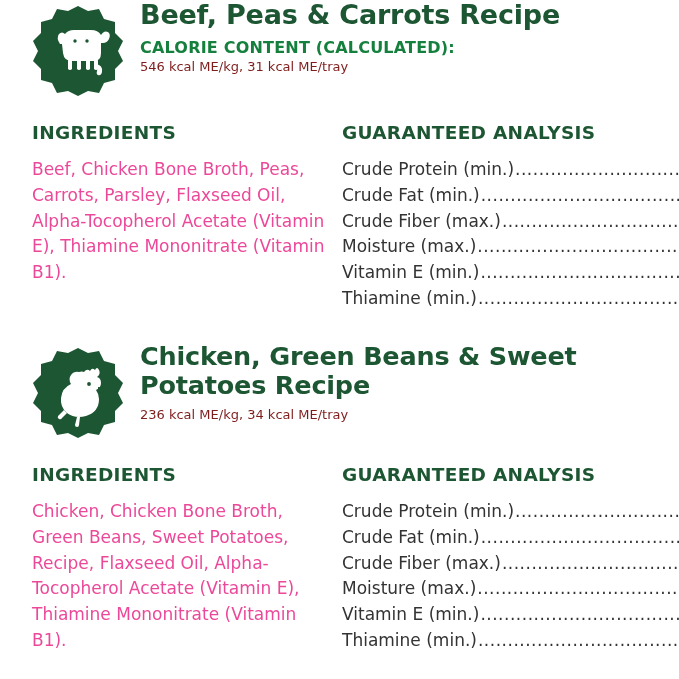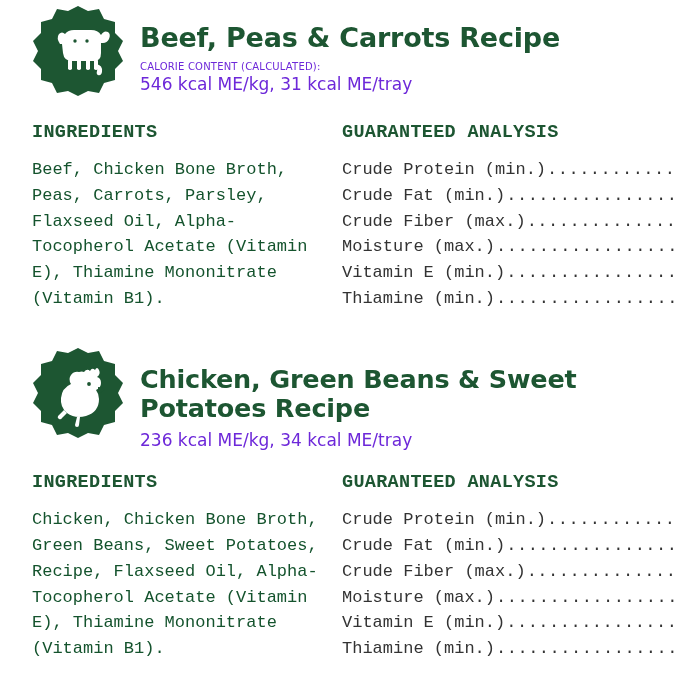--- a/index.html
+++ b/index.html
@@ -31,61 +31,60 @@
   .badge {
     width: 96px;
     height: 96px;
     flex: 0 0 96px;
     position: relative;
     margin-top: 4px;
   }
   .badge svg { display: block; }
   .header-text {
     padding-left: 14px;
-    padding-top: 23px;
+    padding-top: 0;
   }
   .recipe-title {
     color: #1d5632;
     font-size: 27px;
     font-weight: bold;
     line-height: 1.12;
     letter-spacing: -0.2px;
     margin: 0 0 8px 0;
     font-family: "DejaVu Sans", sans-serif;
   }
   .calorie-label {
-    color: #6d28d9;
-    font-size: 10px;
-    font-weight: normal;
+    color: #15803d;
+    font-size: 16px;
+    font-weight: bold;
     letter-spacing: 0.2px;
     margin: 0 0 2px 0;
   }
   .calorie-value {
-    color: #6d28d9;
-    font-size: 17px;
+    color: #7f1d1d;
+    font-size: 13px;
     margin: 0;
   }
   .columns {
     display: flex;
     padding-left: 32px;
     padding-right: 18px;
     margin-top: 22px;
-    font-family: Liberation Mono, monospace;
   }
   .col-left { width: 310px; flex: 0 0 310px; }
   .col-right { flex: 1 1 auto; }
   .col-heading {
     color: #1d5632;
     font-size: 18.5px;
     font-weight: bold;
     letter-spacing: 0.3px;
     margin: 0 0 14px 0;
   }
   .ingredients-text {
-    color: #14532d;
+    color: #ec4899;
     font-size: 17px;
     line-height: 1.52;
     margin: 0;
     max-width: 295px;
   }
   .analysis-list {
     list-style: none;
     margin: 0;
     padding: 0;
   }

